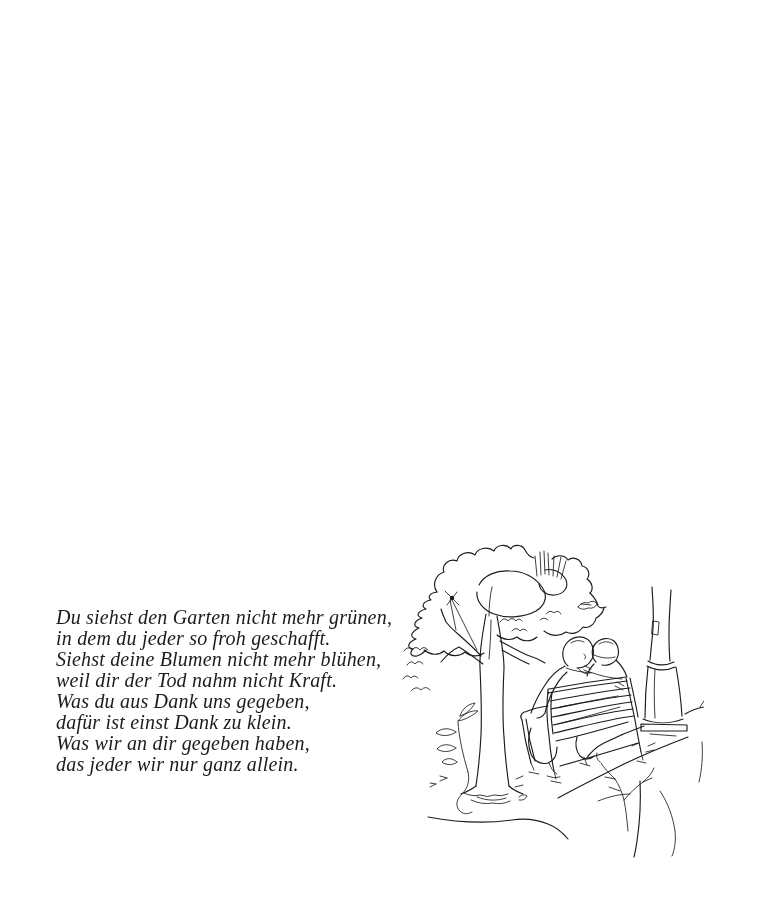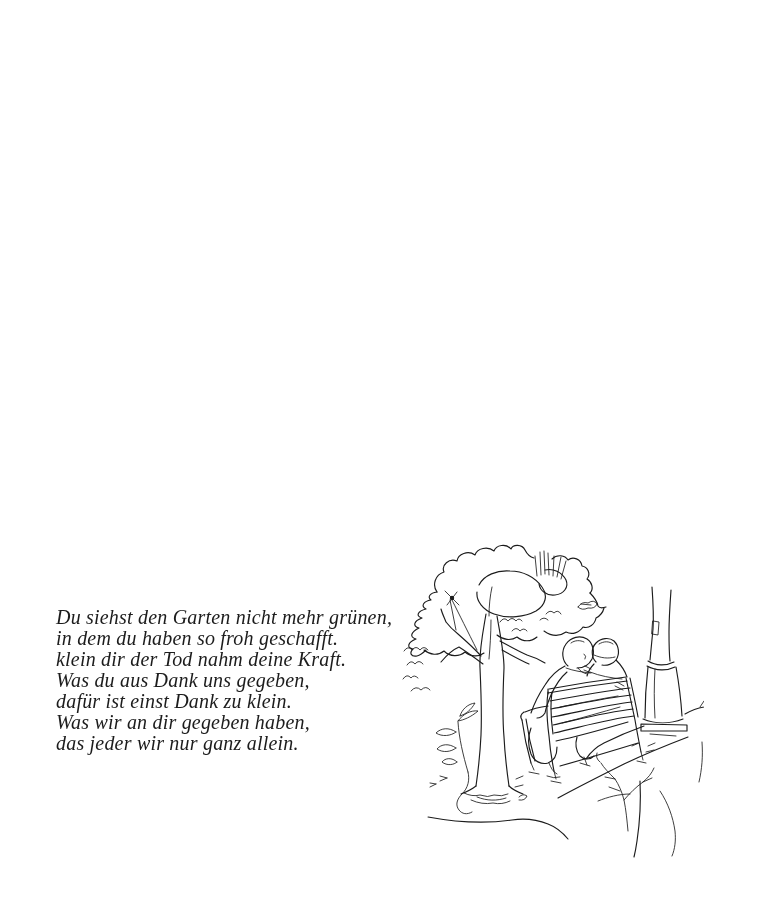--- a/index.html
+++ b/index.html
@@ -52,22 +52,23 @@
     stroke-width: 0.85;
   }
 </style>
 </head>
 <body>
 
 <div class="page">
 
   <div class="poem">
     <div class="poem-line">Du siehst den Garten nicht mehr grünen,</div>
-    <div class="poem-line">in dem du haben so froh geschafft.</div>
-    <div class="poem-line">klein dir der Tod nahm deine Kraft.</div>
+    <div class="poem-line">in dem du jeder so froh geschafft.</div>
+    <div class="poem-line">Siehst deine Blumen nicht mehr blühen,</div>
+    <div class="poem-line">weil dir der Tod nahm nicht Kraft.</div>
     <div class="poem-line">Was du aus Dank uns gegeben,</div>
     <div class="poem-line">dafür ist einst Dank zu klein.</div>
     <div class="poem-line">Was wir an dir gegeben haben,</div>
     <div class="poem-line">das jeder wir nur ganz allein.</div>
   </div>
 
   <svg class="illustration" viewBox="398 543 306 320" xmlns="http://www.w3.org/2000/svg" aria-hidden="true">
 
     <g>
 

